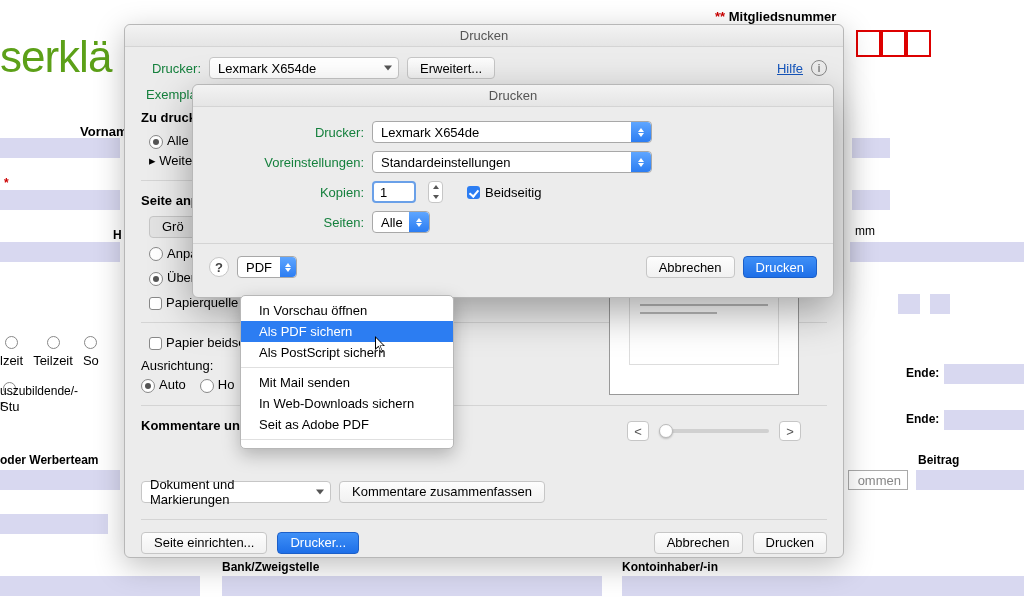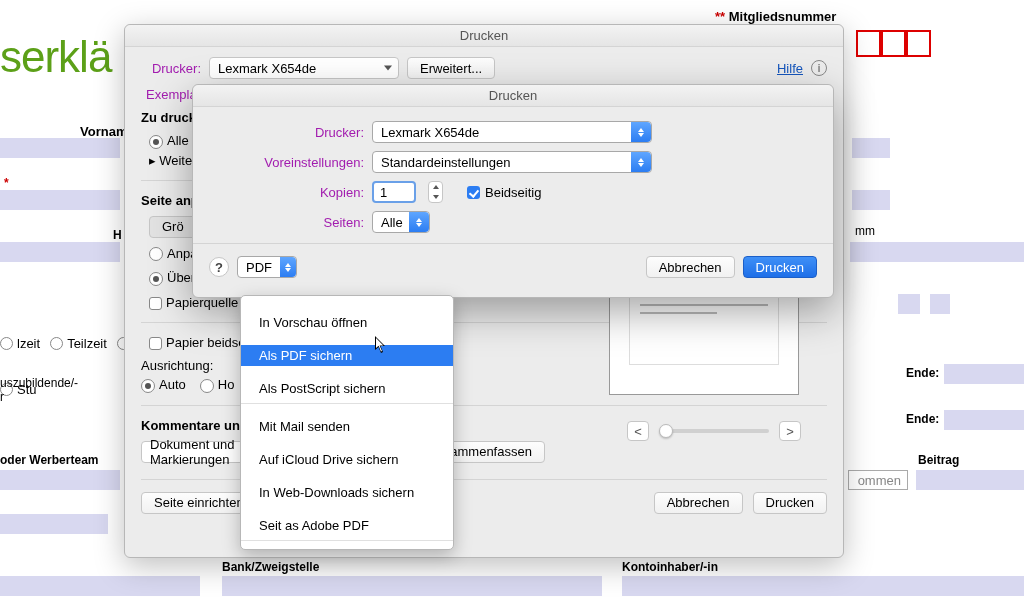--- a/index.html
+++ b/index.html
@@ -5,32 +5,32 @@
   * { box-sizing: border-box; margin: 0; padding: 0; font-family: -apple-system, "Helvetica Neue", Arial, sans-serif; font-size: 13px; }
   body { width: 1024px; height: 614px; background: #fff; overflow: hidden; position: relative; }
 
   
   .bg-page { position:absolute; inset:0; }
   .bg-title { position:absolute; left:0; top:32px; font-size:44px; font-weight:400; color:#5CA018; letter-spacing:-1px;}
   .bg-label { position:absolute; font-weight:700; font-size:12px; }
   .bg-star { color:#c00; }
   .bg-box { position:absolute; background:#D8D8F0; height:20px;}
   .bg-redbox { position:absolute; border:2px solid #d00; width:25px; height:27px; background:#fff;}
-  .bg-radio { display:inline-flex; align-items:center; gap:4px; font-size:12px;}
+  .bg-radio { display:inline-flex; align-items:center; gap:4px; font-size:12px;flex-direction:column;}
   .bg-radio .r { width:13px; height:13px; border:1px solid #888; border-radius:50%; background:#fff;}
 
   
   .sheet1 {
     position:absolute; left:124px; top:24px; width:720px; height:534px;
     background:#ECECEC; border:1px solid #B7B7B7; border-radius:6px;
     box-shadow:0 8px 30px rgba(0,0,0,.25);
   }
   .titlebar { height:22px; line-height:22px; text-align:center; color:#555; border-bottom:1px solid #D4D4D4; border-radius:6px 6px 0 0; background:linear-gradient(#F3F3F3,#E5E5E5);}
   .row { display:flex; align-items:center; gap:8px; padding:4px 16px;}
-  .lbl { text-align:right; color:#a21caf;}
+  .lbl { text-align:right; color:#15803d;}
   .select {
     background:#fff; border:1px solid #C6C6C6; border-radius:4px; height:22px;
     display:flex; align-items:center; padding:0 22px 0 8px; position:relative; min-width:80px;
   }
   .select::after{
     content:""; position:absolute; right:6px; top:50%; transform:translateY(-50%);
     border-left:4px solid transparent; border-right:4px solid transparent; border-top:5px solid #555;
   }
   .btn {
     background:linear-gradient(#FDFDFD,#F1F1F1); border:1px solid #C6C6C6; border-radius:4px;
@@ -73,21 +73,21 @@
   .stepper{width:15px;height:22px;border:1px solid #C6C6C6;border-radius:4px;margin-left:4px;background:#fff;display:flex;flex-direction:column;}
   .stepper div{flex:1;display:flex;align-items:center;justify-content:center;}
   .stepper div::before{content:"";border-left:3px solid transparent;border-right:3px solid transparent;}
   .stepper .up::before{border-bottom:4px solid #555;}
   .stepper .dn::before{border-top:4px solid #555;}
   .chk-blue{width:13px;height:13px;background:#2C7DF2;border-radius:3px;display:inline-flex;align-items:center;justify-content:center;margin-right:5px;}
   .chk-blue::after{content:"";width:4px;height:7px;border:solid #fff;border-width:0 2px 2px 0;transform:rotate(40deg);margin-bottom:1px;}
 
   
   .menu{position:absolute;left:240px;top:295px;width:214px;background:#fff;border:1px solid #B7B7B7;border-radius:5px;box-shadow:0 6px 18px rgba(0,0,0,.25);padding:4px 0;z-index:50;}
-  .menu-item{padding:3px 18px;color:#000;margin-top:12px;}
+  .menu-item{padding:3px 18px;color:#000;}
   .menu-item.sel{background:#2C7DF2;color:#fff;}
   .menu-sep{height:1px;background:#E0E0E0;margin:4px 0;}
   .cursor{position:absolute;left:374px;top:336px;z-index:60;pointer-events:none;}
   .cursor svg{width:14px;height:18px;}
 
   .bg-simple-label{position:absolute;font-size:12px;}
 </style>
 </head>
 <body>
 
@@ -228,21 +228,21 @@
       <span><span class="radio checked"></span><span>Auto</span></span>
       <span><span class="radio"></span><span>Ho</span></span>
     </div>
   </div>
 
   <div class="divider" style="margin:8px 16px;"></div>
 
   <div class="row" style="font-weight:700;">
     <span>Kommentare und F</span>
   </div>
-  <div class="row" style="padding-left:16px;">
+  <div class="row" style="padding-left:16px;margin-top:40px;">
     <div class="select" style="width:190px;">
         <span>Dokument und Markierungen</span>
       </div>
     <div class="btn">
         <span>Kommentare zusammenfassen</span>
       </div>
   </div>
 
   <div class="divider" style="margin:12px 16px;"></div>
 
@@ -342,21 +342,20 @@
       </div>
   </div>
 </div>
 
 <div class="menu">
   <div class="menu-item">In Vorschau öffnen</div>
   <div class="menu-item sel">Als PDF sichern</div>
   <div class="menu-item">Als PostScript sichern</div>
   <div class="menu-sep"></div>
   <div class="menu-item">Mit Mail senden</div>
-  <div class="menu-item">Auf iCloud Drive sichern</div>
   <div class="menu-item">In Web-Downloads sichern</div>
   <div class="menu-item">Seit as Adobe PDF</div>
   <div class="menu-sep"></div>
 </div>
 
 <div class="cursor">
   <svg viewBox="0 0 12 18">
       <path d="M0 0 L0 14 L3.5 11 L6 17 L8 16 L5.5 10 L10 10 Z" fill="#000"></path>
       <path d="M1 2 L1 12 L3.6 9.8 L6 15.4 L7 15 L4.6 9.4 L8.4 9.4 Z" fill="#fff"></path>
     </svg>

